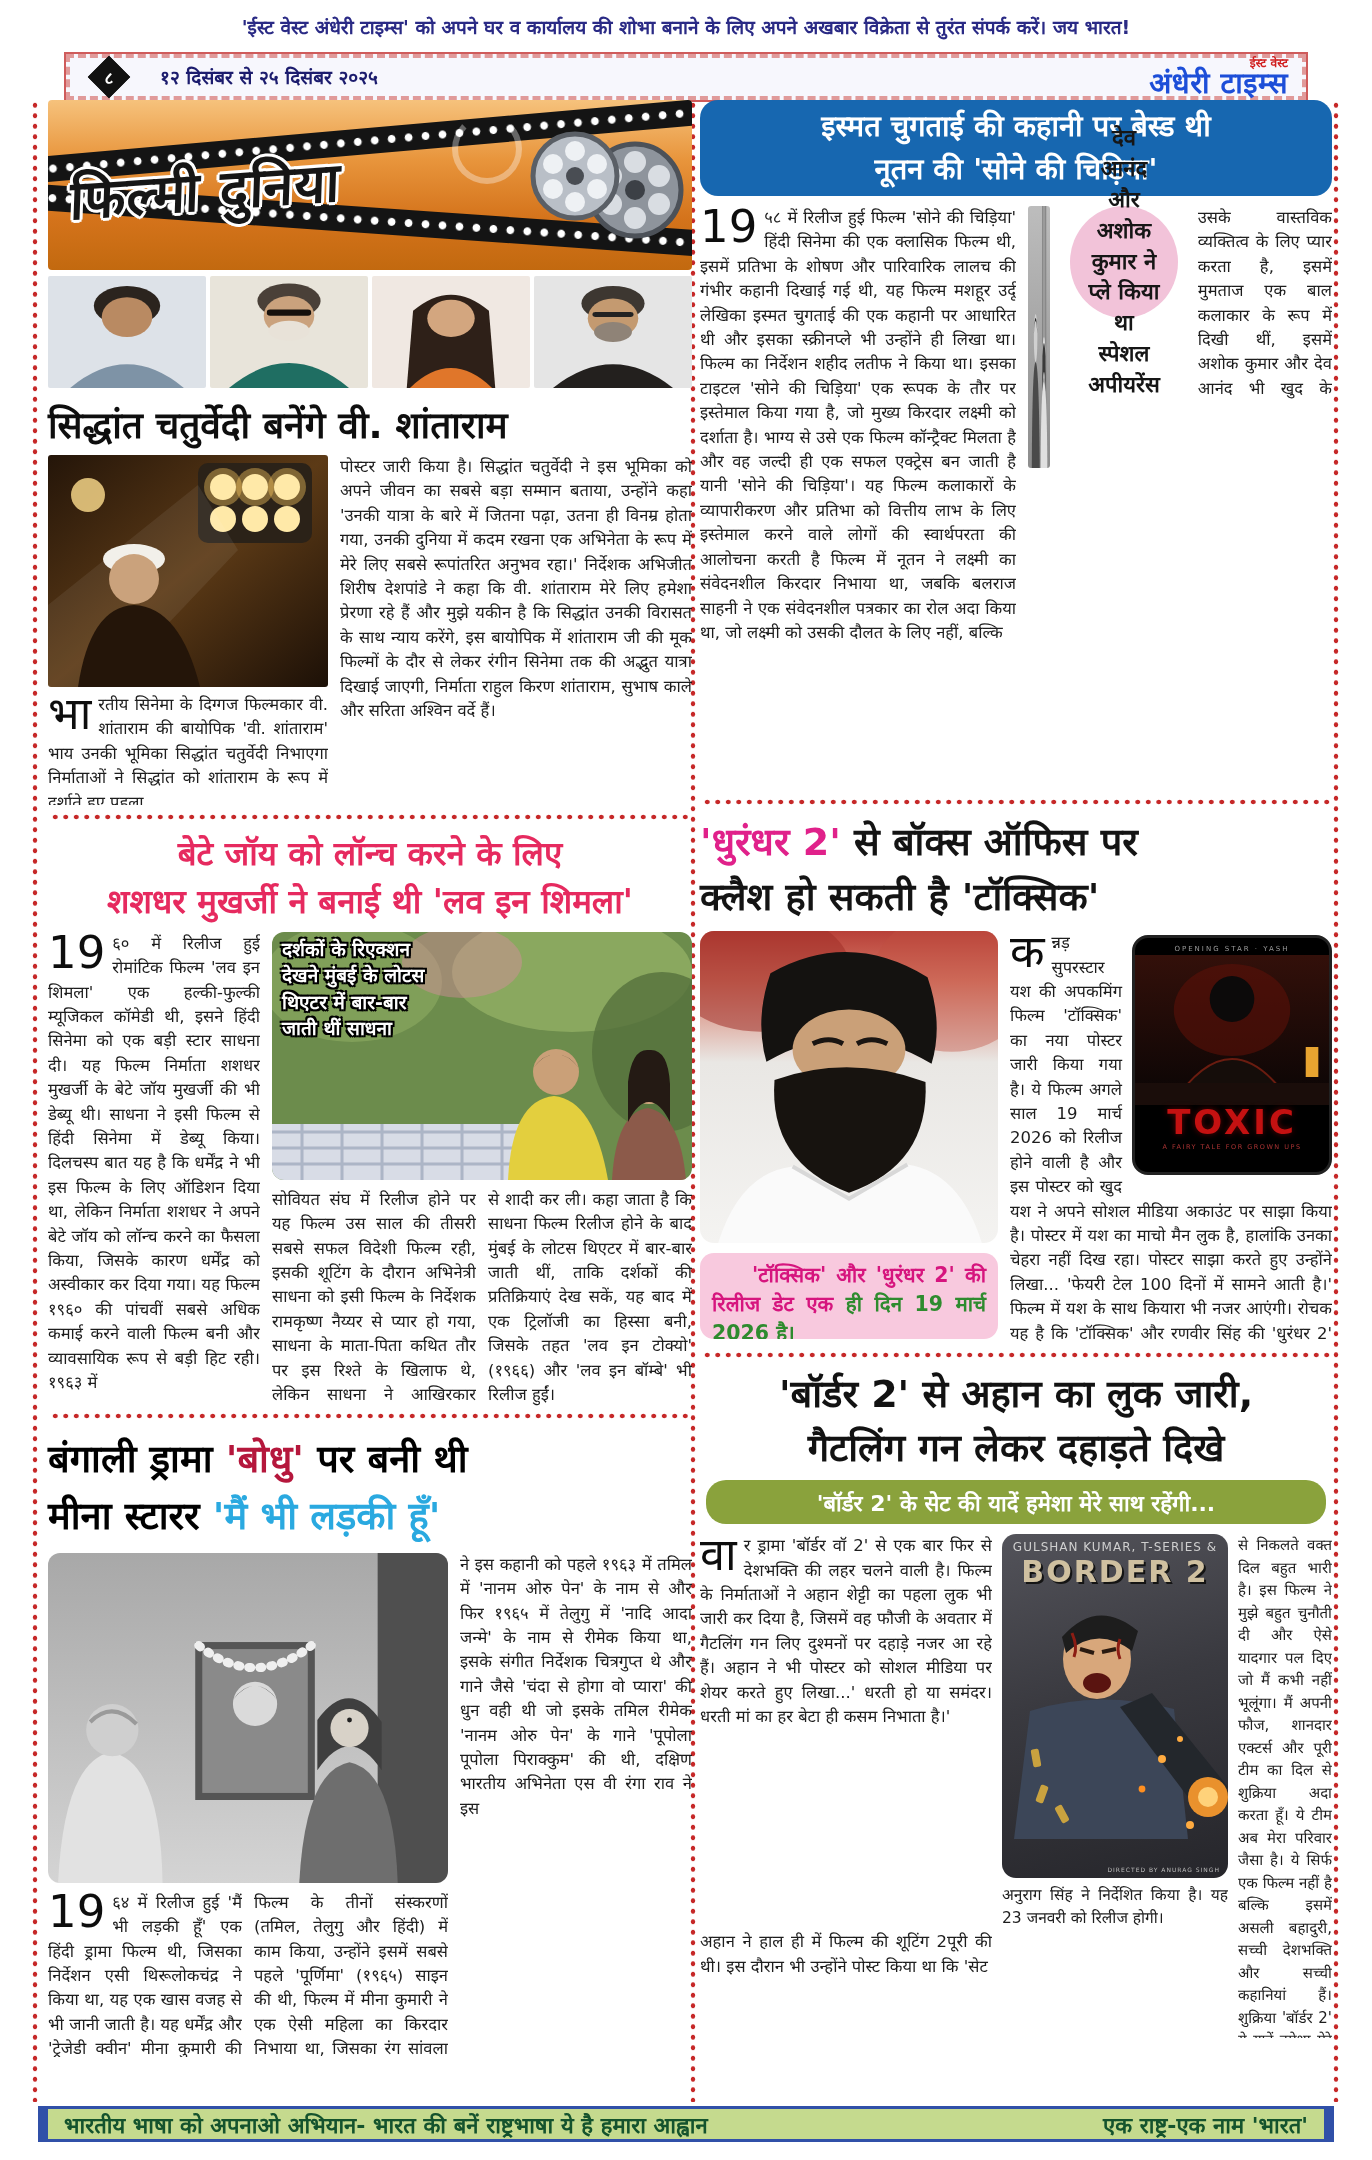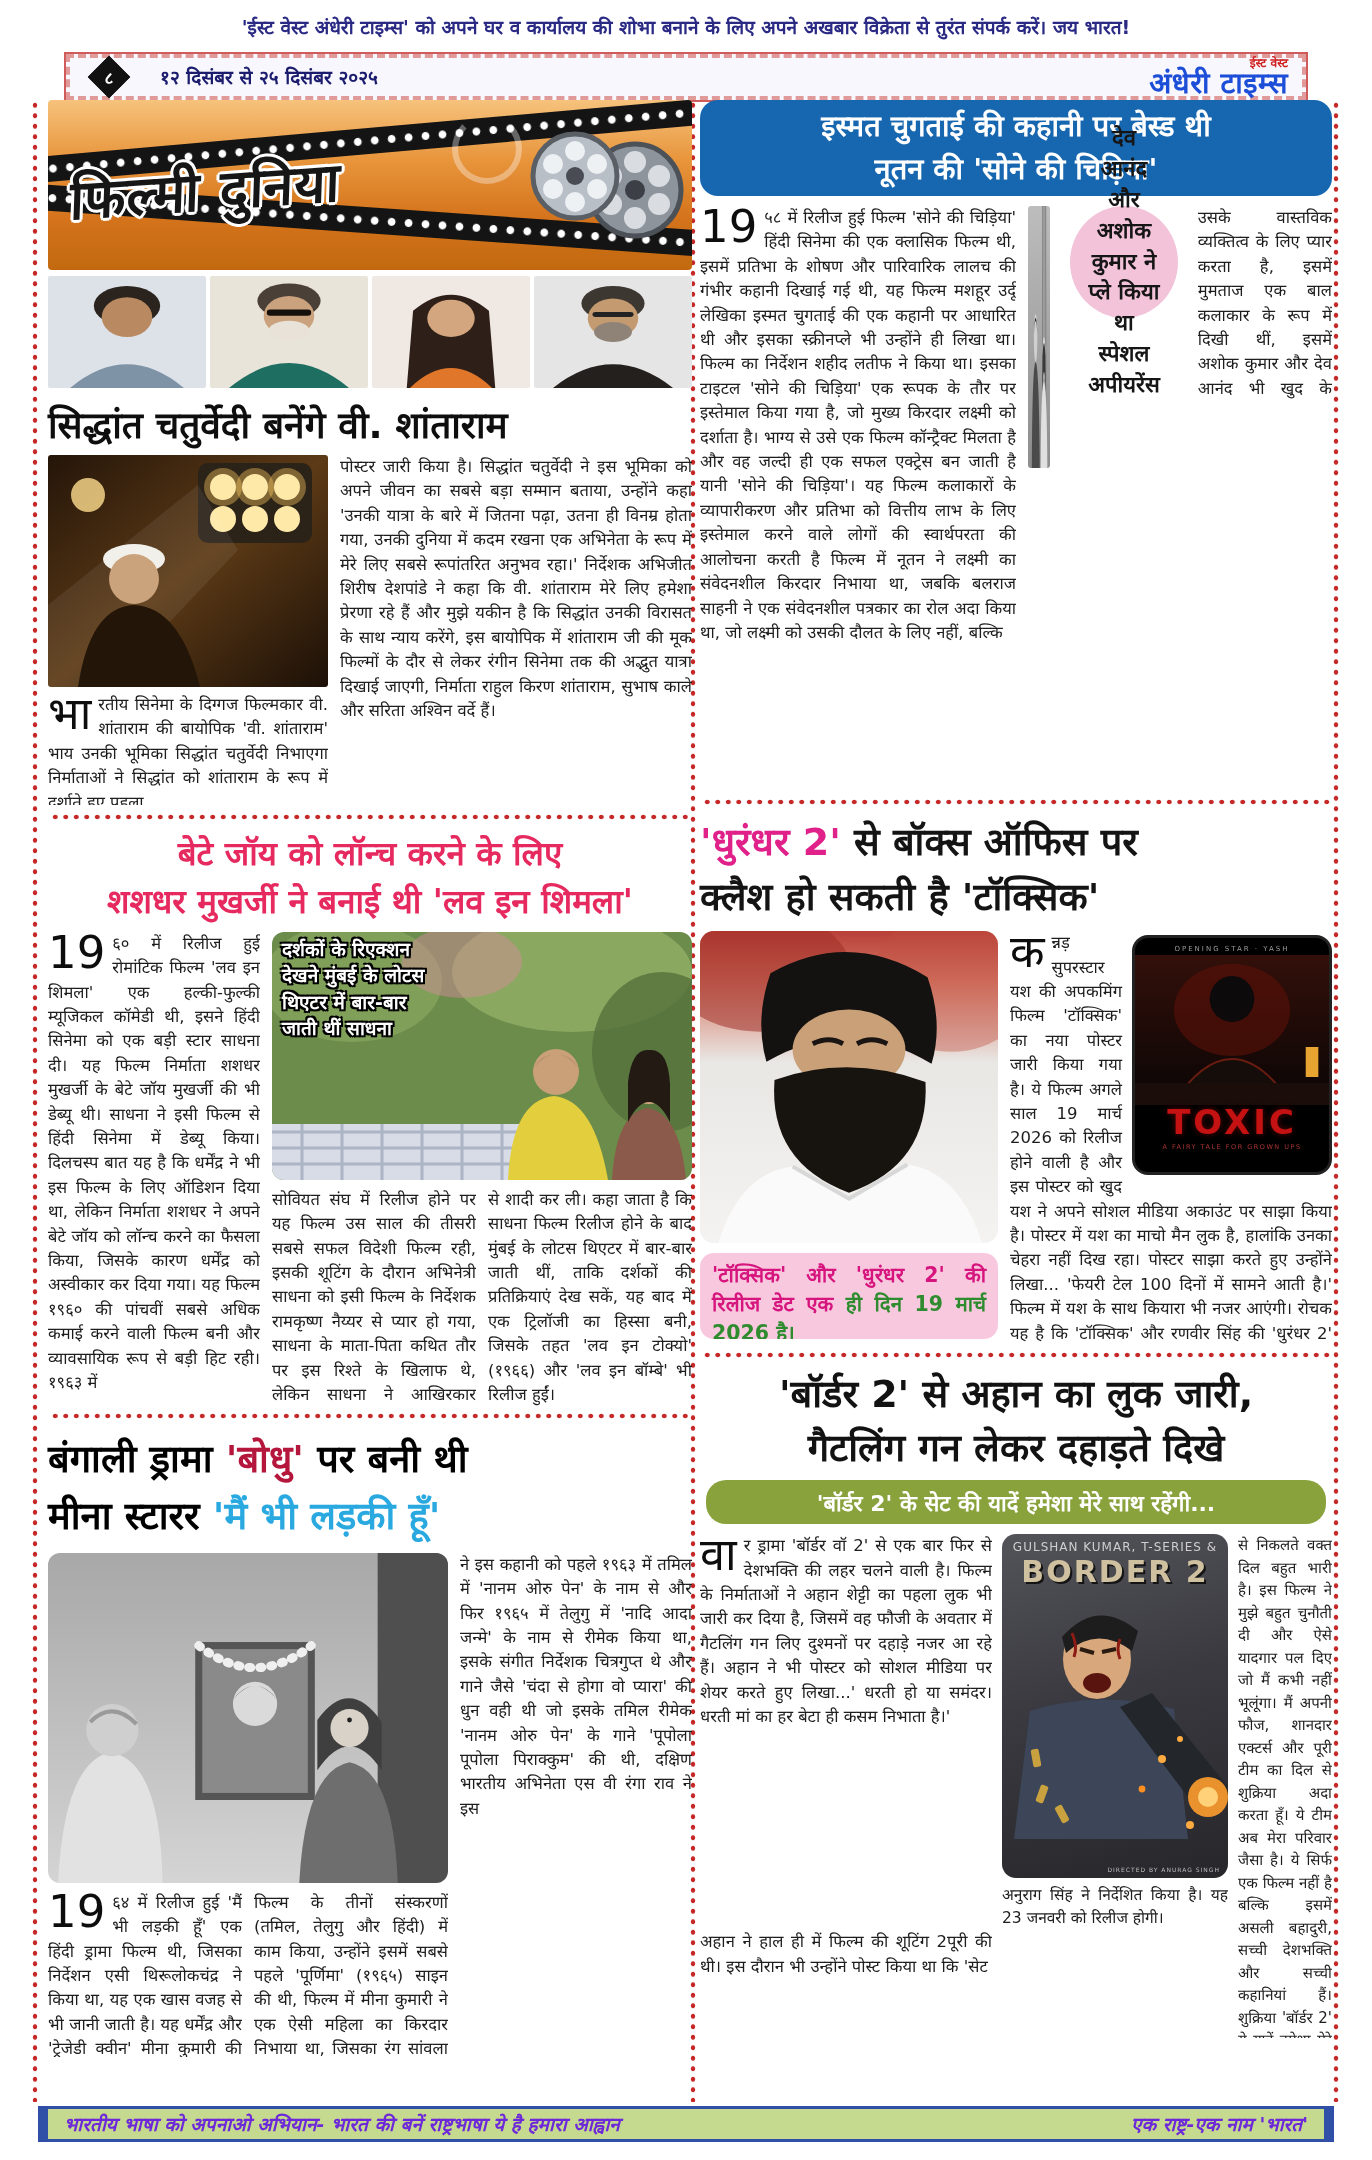--- a/index.html
+++ b/index.html
@@ -107,21 +107,21 @@
   .ellipse{height:112px;border-radius:50%;background:#f2c3d9;display:flex;align-items:center;justify-content:center;
     text-align:center;font-size:22px;font-weight:800;color:#161616;line-height:1.4;padding:6px 18px;}
   .soneki-c2{height:196px;}
 
   .dhur-body{display:flex;gap:12px;}
   .dhur-left{width:298px;}
   .photo-yash{width:298px;height:312px;border-radius:14px;overflow:hidden;position:relative;
     background:linear-gradient(180deg,#b84038 0%,#d67a68 16%,#e9e7e4 42%,#f4f3f1 100%);}
   .pink-box{margin-top:10px;border-radius:14px;background:#f8c9de;padding:8px 12px;height:86px;
     font-size:20.5px;font-weight:800;line-height:1.4;text-align:justify;overflow:hidden;}
-  .pink-box .p1{color:#d6157e;}
+  .pink-box .p1{color:#d6157e;margin-left:40px;}
   .pink-box .p2{color:#2e8b2e;}
   .dhur-right{flex:1;height:414px;}
   .toxic{float:right;width:200px;height:240px;margin:4px 0 6px 10px;border-radius:16px;
     background:#000;border:3px solid #222;overflow:hidden;text-align:center;}
   .toxic .t-star{color:#9a9a9a;font-size:7px;letter-spacing:2px;margin-top:6px;}
   .toxic .t-art{height:150px;}
   .toxic .t-title{color:#c41111;font-size:34px;font-weight:800;letter-spacing:3px;line-height:1;
     text-shadow:0 0 6px #5a0505;}
   .toxic .t-tag{color:#a33;font-size:6.5px;letter-spacing:1.5px;margin-top:4px;}
 
@@ -140,21 +140,21 @@
   .poster-border .credits-b{position:absolute;bottom:5px;right:8px;color:#bdbdbd;font-size:6px;letter-spacing:1px;}
   .border-mid .below{margin-top:6px;height:120px;font-size:15.5px;}
   .border-c3{flex:1;height:504px;font-size:15px;line-height:1.5;}
 
   
   .footer{position:absolute;left:38px;top:2106px;width:1296px;height:36px;background:#c5da8e;
     border-top:3px solid #3050a8;border-bottom:3px solid #3050a8;
     display:flex;align-items:center;justify-content:space-between;padding:0 26px;}
   .footer::before,.footer::after{content:"";position:absolute;top:0;bottom:0;width:10px;background:#3050a8;}
   .footer::before{left:0}.footer::after{right:0}
-  .footer div{font-size:19px;font-weight:800;color:#6d28d9;font-style:italic;}
+  .footer div{font-size:22px;font-weight:800;color:#14532d;}
 
   .ph svg{width:100%;height:100%;display:block;}
 </style>
 </head>
 <body>
 
 <div class="page">
 
   <div class="top-strip">'ईस्ट वेस्ट अंधेरी टाइम्स' को अपने घर व कार्यालय की शोभा बनाने के लिए अपने अखबार विक्रेता से तुरंत संपर्क करें। जय भारत!</div>
 

